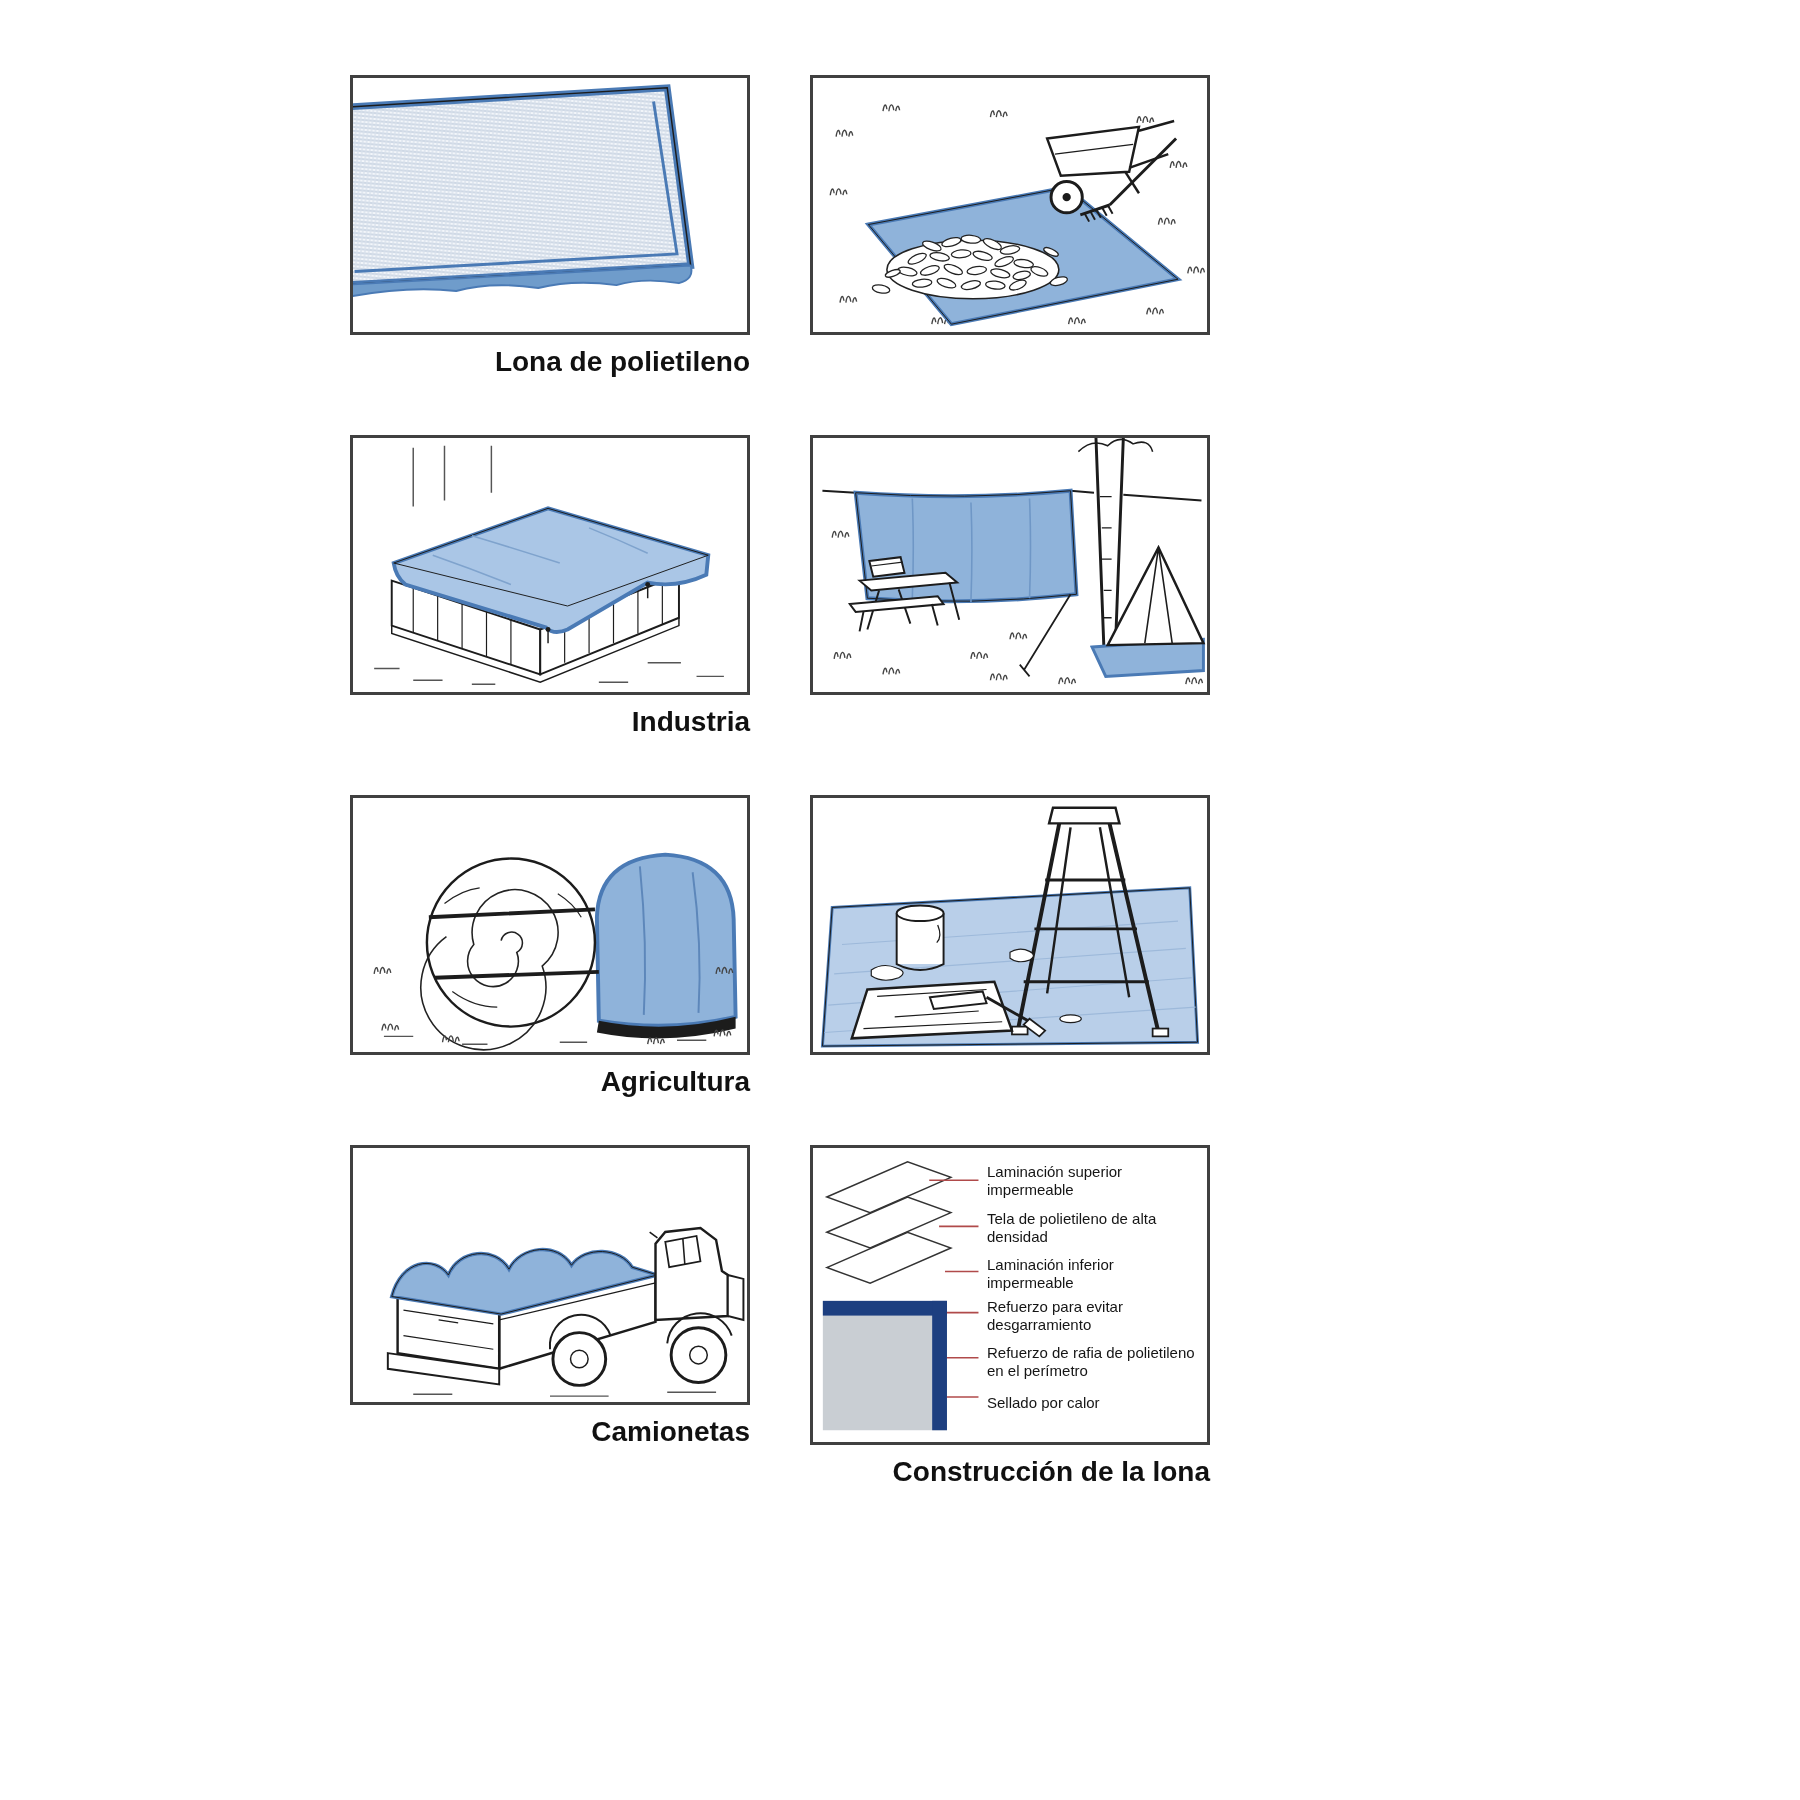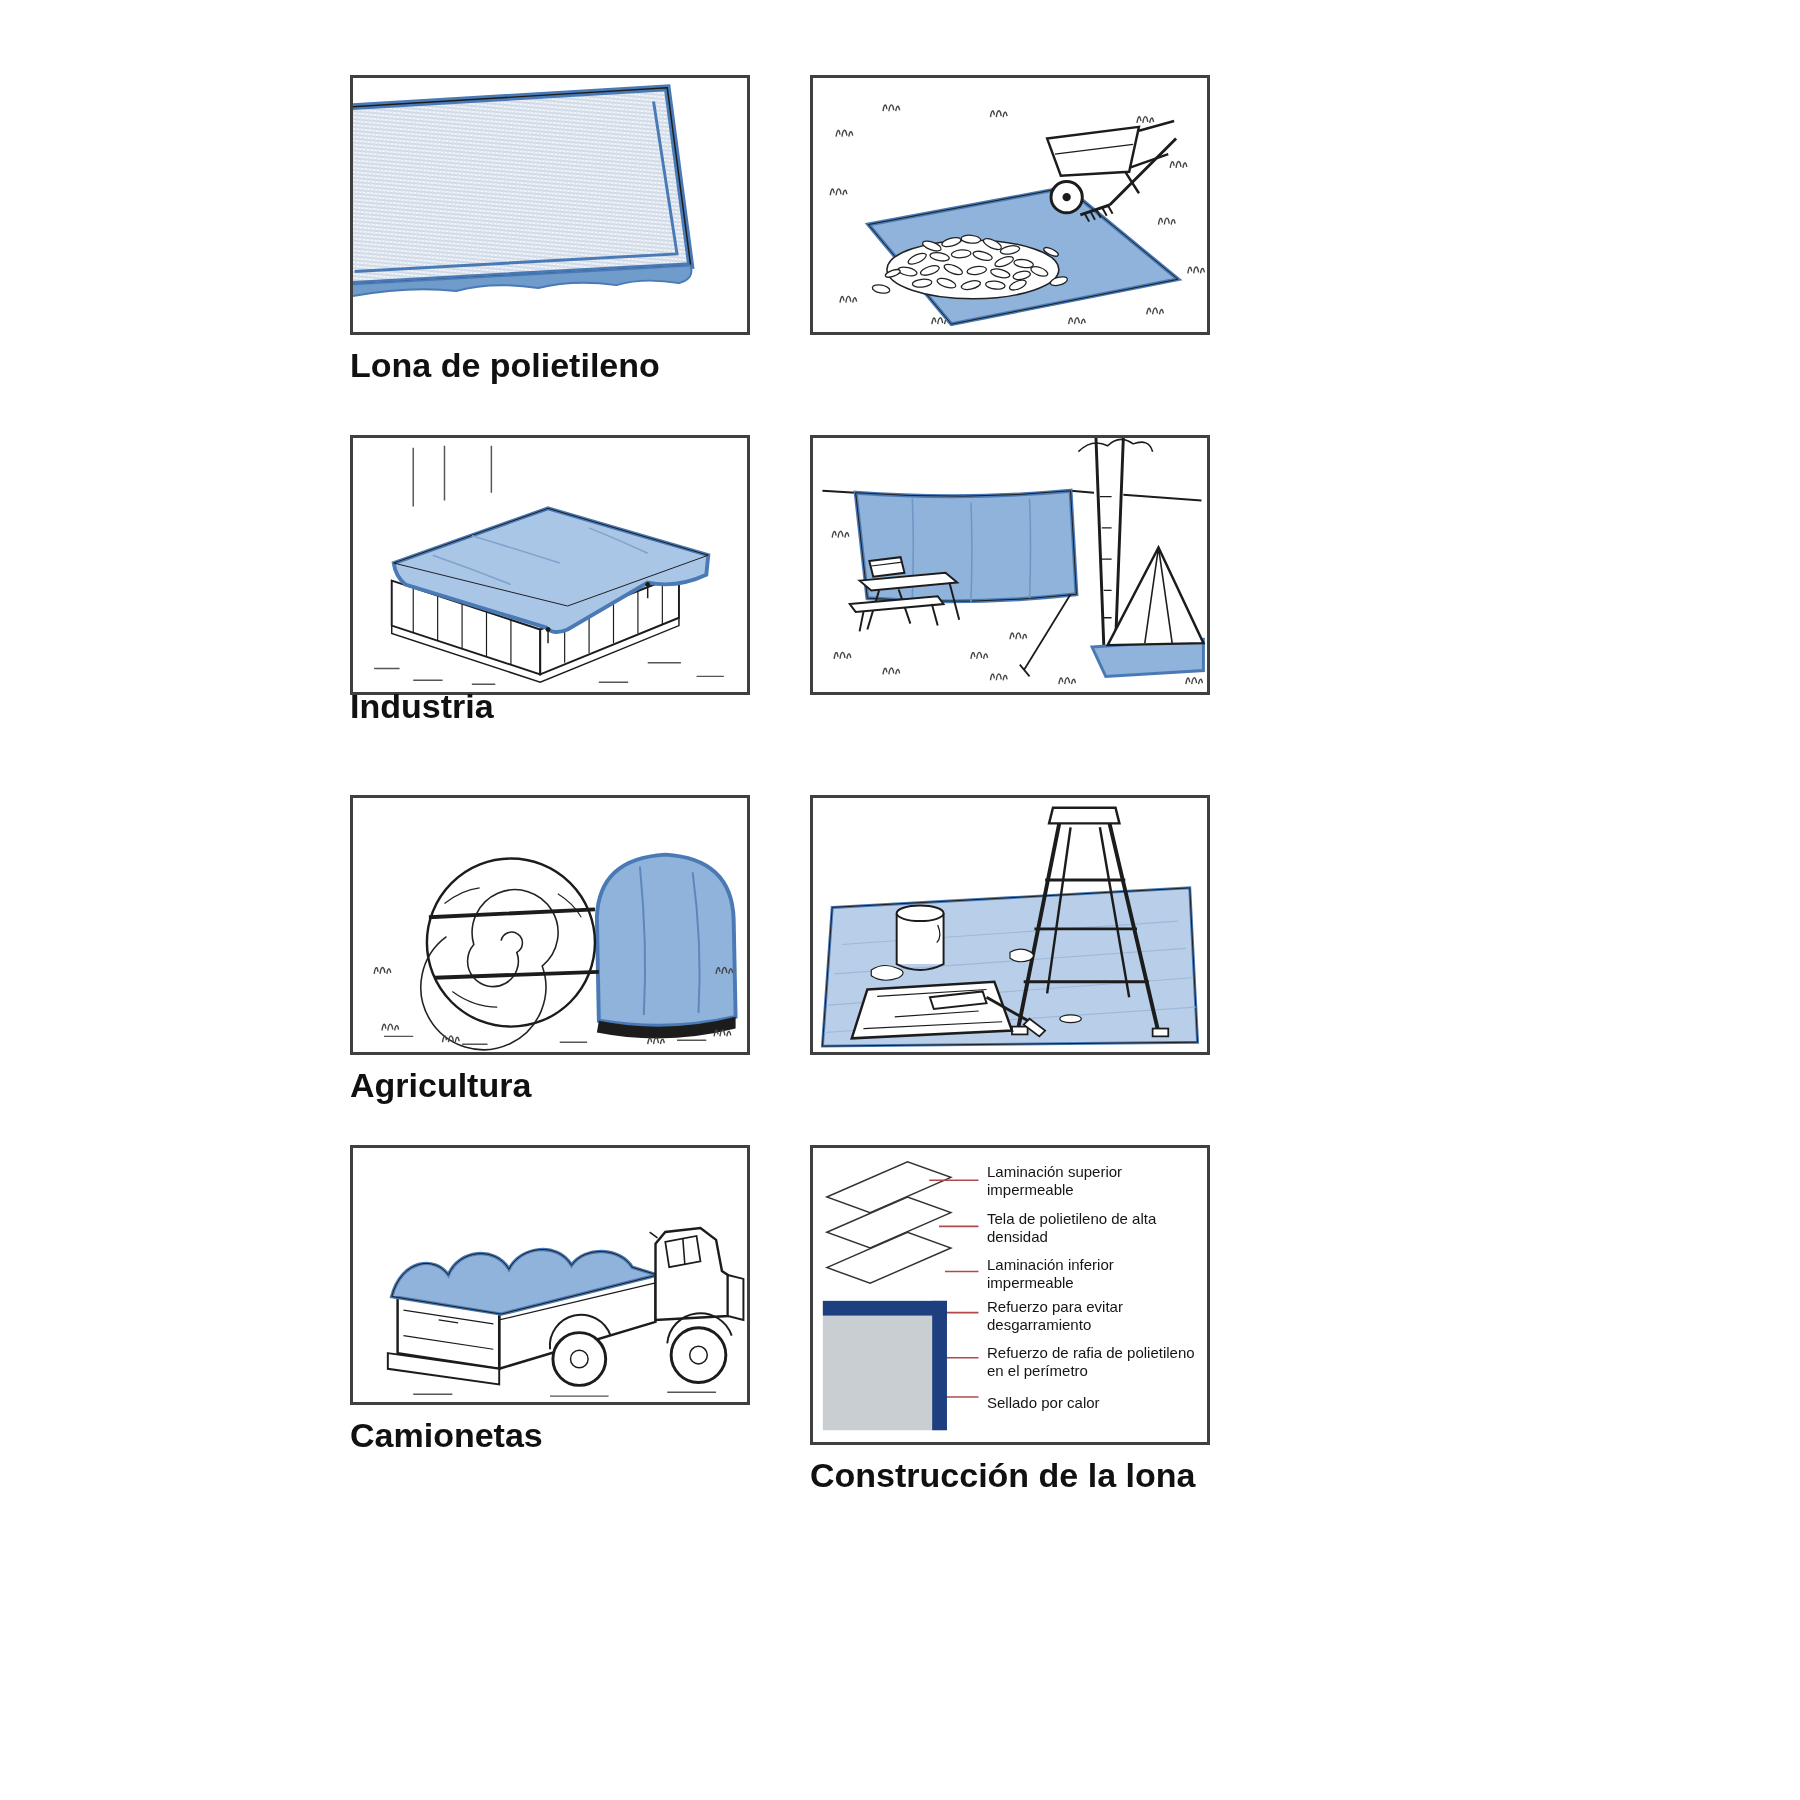--- a/index.html
+++ b/index.html
@@ -1,21 +1,21 @@
 <!DOCTYPE html>
 <html style="--ink: #1c1c1c; --tarp-blue: #8fb3da; --tarp-light: #aac6e6; --tarp-edge: #4a7ab5; --tarp-deep: #6f9ccb; --leader-red: #b04a4a; --navy: #1d3f80; --section-gray: #c9ced3; --panel-border: #111111;"><head>
 <meta charset="utf-8">
 <style>
   *{box-sizing:border-box}
   html,body{margin:0;padding:0}
   body{width:1800px;height:1800px;background:#fff;font-family:"Liberation Sans",sans-serif;color:#111;position:relative}
   .sheet{position:absolute;inset:0}
   .panel{position:absolute;width:400px;height:260px;border:3px solid #404040;background:#fff;overflow:hidden}
   .panel svg{display:block;width:100%;height:100%}
-  .caption{position:absolute;width:400px;text-align:left;font-weight:700;font-size:34px;line-height:1.1;color:#111}
+  .caption{position:absolute;width:400px;text-align:right;font-weight:700;font-size:28px;line-height:1.1;color:#111}
   .panel-tall{height:300px}
   .construction-wrap{position:relative;width:100%;height:100%}
   .construction-wrap svg{position:absolute;inset:0}
   .callout{position:absolute;left:174px;width:216px;font-size:15px;line-height:1.2;color:#151515}
 </style>
 </head>
 <body>
 
 <div class="sheet">
 
@@ -165,21 +165,21 @@
         <use href="#tuft4" x="70" y="242"></use>
         <use href="#tuft4" x="180" y="248"></use>
       <use href="#tuft4" x="250" y="252"></use>
         <use href="#tuft4" x="380" y="252"></use>
         <use href="#tuft4" x="18" y="102"></use>
       <use href="#tuft4" x="200" y="206"></use>
         <use href="#tuft4" x="160" y="226"></use>
     </svg>
   </div>
 
-  <div class="caption" style="left:350px;top:688px">Industria</div>
+  <div class="caption" style="left:350px;top:707px">Industria</div>
 
   <div class="panel" style="left:350px;top:795px">
     <svg viewBox="0 0 400 260">
       <defs>
         <g id="tuft5">
             <path d="M0,0 c1,-7 3,-9 4,-2 m2,2 c1,-8 4,-9 5,-1 m2,1 c1,-6 3,-7 4,-1" fill="none" stroke="#444" stroke-width="1.4"></path>
           </g>
       </defs>
       <g>
         <path d="M250,228 L248,122 Q250,62 318,58 Q386,62 388,124 L390,224 Q322,240 250,228 Z" fill="var(--tarp-blue,#8fb3da)" stroke="var(--tarp-edge,#4a7ab5)" stroke-width="4"></path>

